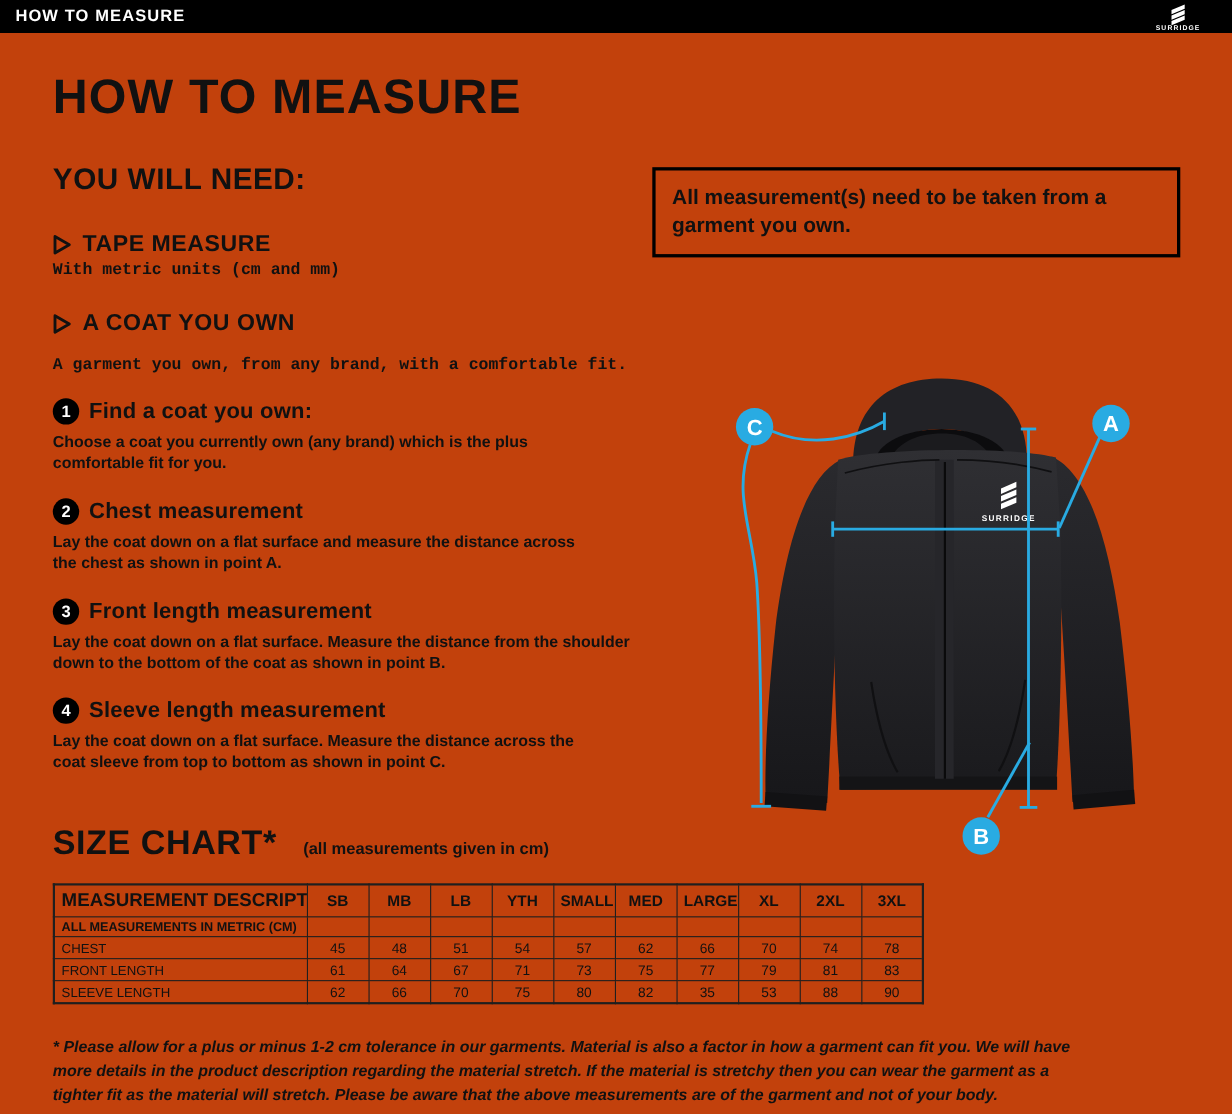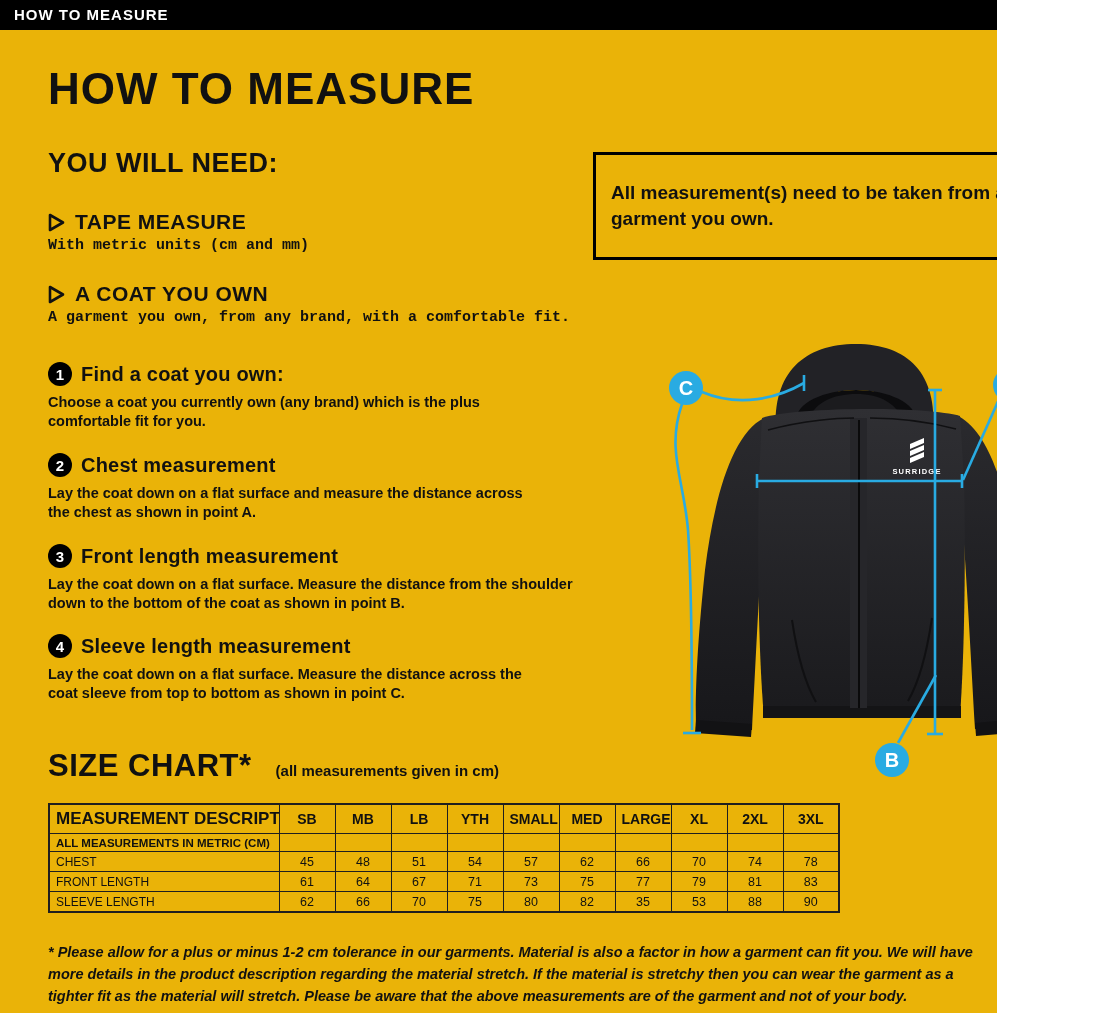--- a/index.html
+++ b/index.html
@@ -1,33 +1,33 @@
 <!DOCTYPE html>
 <html><head>
 <meta charset="utf-8">
 <style>
   html,body{margin:0;padding:0;background:#fff;}
   body{font-family:"Liberation Sans",sans-serif;color:#111;}
-  #canvas{position:relative;width:997px;height:1013px;background:#eab308;overflow:hidden;}
+  #canvas{position:relative;width:1120px;height:1013px;background:#c2410c;overflow:hidden;}
   .abs{position:absolute;}
 
   
   .topbar{left:0;top:0;width:1120px;height:30px;background:#000;color:#fff;}
   .topbar-title{left:14px;top:0;height:30px;line-height:30px;font-size:15px;font-weight:bold;letter-spacing:1px;}
   .topbar-logo{right:10px;top:1px;}
 
   
   .page-title{left:48px;top:64px;font-size:44px;font-weight:bold;letter-spacing:1px;}
   .need-heading{left:48px;top:148px;font-size:27px;font-weight:bold;letter-spacing:0.5px;}
 
   .need-item-label{font-size:21px;font-weight:bold;letter-spacing:0.5px;display:flex;align-items:center;gap:10px;}
   .need-item-desc{font-size:15px;font-weight:bold;font-family:Liberation Mono, monospace;}
 
   
-  .notice{left:593px;top:152px;width:444px;border:3px solid #000;padding:25px 15px;font-size:19px;font-weight:bold;line-height:1.38;}
+  .notice{left:593px;top:152px;width:444px;border:3px solid #000;padding:12px 15px;font-size:19px;font-weight:bold;line-height:1.38;}
 
   
   .step{left:48px;width:600px;}
   .step-head{display:flex;align-items:center;gap:9px;}
   .step-num{width:24px;height:24px;border-radius:50%;background:#000;color:#fff;font-size:15px;font-weight:bold;
             display:flex;align-items:center;justify-content:center;flex:0 0 24px;}
   .step-title{font-size:20px;font-weight:bold;letter-spacing:0.2px;}
   .step-desc{margin-top:7px;font-size:14.5px;font-weight:bold;line-height:1.28;}
 
   
@@ -86,21 +86,21 @@
 
   <div class="abs" style="left:48px;top:282px;">
     <div class="need-item-label">
       <span style="display:inline-flex;">
         <svg width="17" height="19" viewBox="0 0 17 19">
             <polygon points="2,2 15,9.5 2,17" fill="none" stroke="#111" stroke-width="2.6" stroke-linejoin="round"></polygon>
           </svg>
       </span>
       <span>A COAT YOU OWN</span>
     </div>
-    <div class="need-item-desc" style="margin-top:3px;">A garment you own, from any brand, with a comfortable fit.</div>
+    <div class="need-item-desc" style="margin-top:17px;">A garment you own, from any brand, with a comfortable fit.</div>
   </div>
 
   <div class="abs notice">
     <div>All measurement(s) need to be taken from a</div>
     <div>garment you own.</div>
   </div>
 
   <div class="abs step" style="top:362px;">
     <div class="step-head">
       <span class="step-num">1</span>

